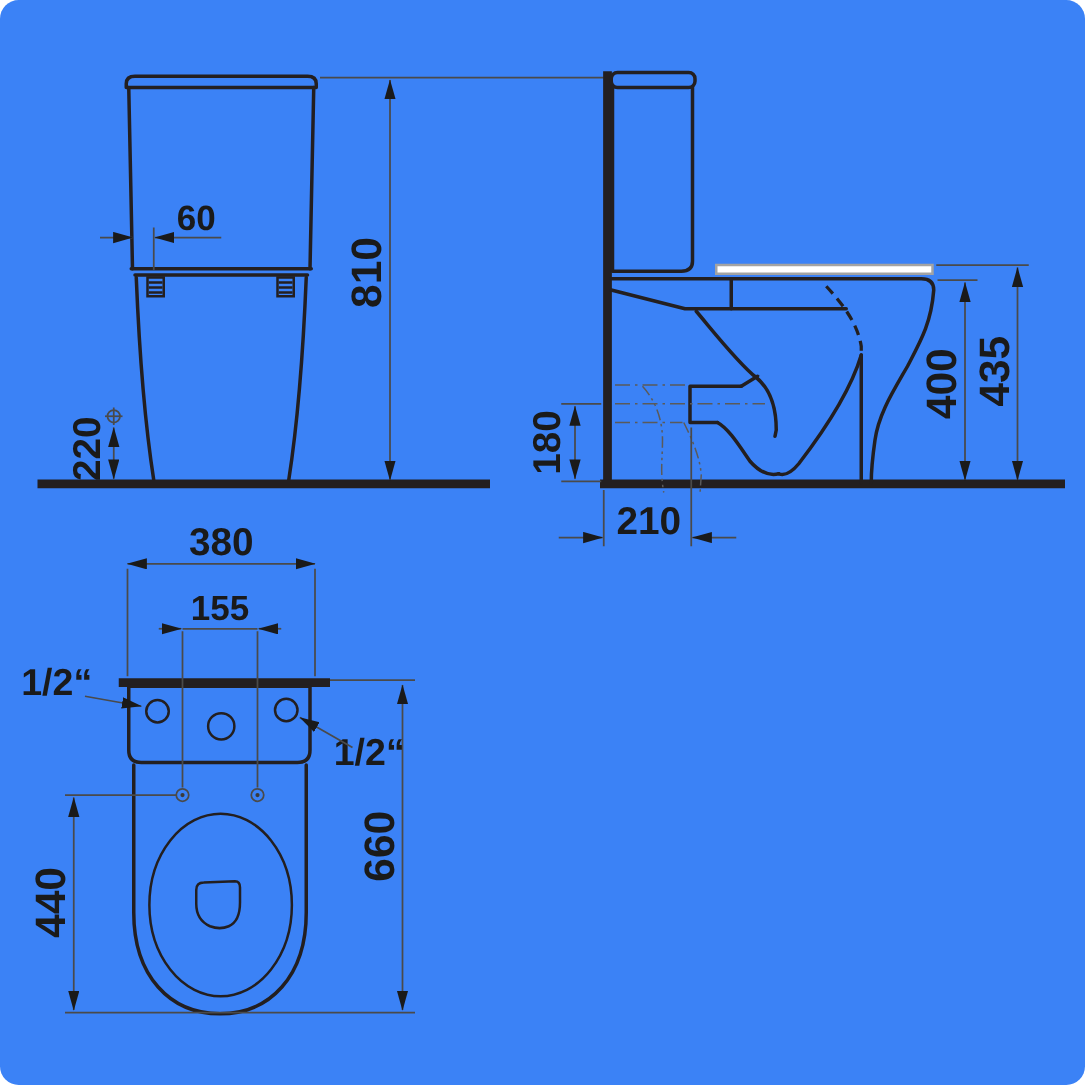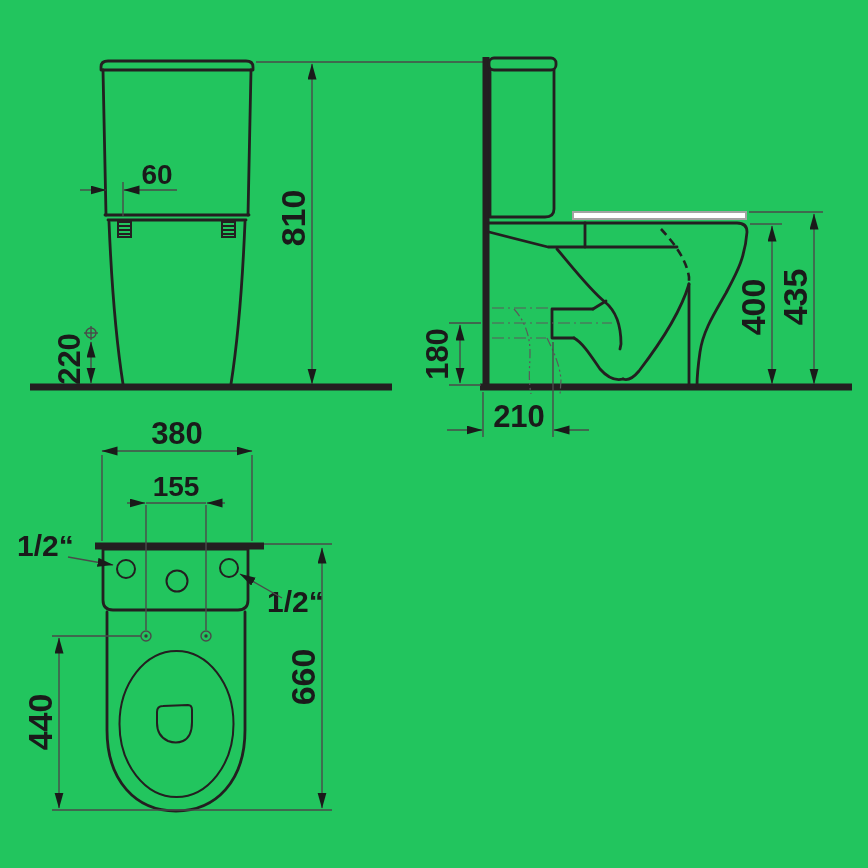--- a/index.html
+++ b/index.html
@@ -1,16 +1,16 @@
 <!DOCTYPE html>
 <html><head>
 <meta charset="utf-8">
 <style>
   html,body{margin:0;padding:0;background:#ffffff;}
-  .stage{width:868px;height:868px;position:relative;background:#22c55e;}
+  .stage{width:868px;height:868px;position:relative;background:#3b82f6;border-radius:15px;}
   svg{display:block;}
   .ol{stroke:#231f20;stroke-width:2.8;fill:none;stroke-linecap:round;stroke-linejoin:round;}
   .ol-thin{stroke:#231f20;stroke-width:2;fill:none;}
   .ol-thick{stroke:#231f20;stroke-width:7;fill:none;stroke-linecap:butt;}
   .seat{stroke:#a3a3a3;stroke-width:2;fill:#ffffff;}
   .dim{stroke:#4a4a4a;stroke-width:1.4;fill:none;}
   .cl{stroke:#5a5a5a;stroke-width:1.2;fill:none;}
   .hid{stroke:#231f20;stroke-width:2.6;fill:none;stroke-dasharray:8 5;}
   .dimtext{font-family:"Liberation Sans","DejaVu Sans",sans-serif;font-weight:bold;fill:#1a1a1a;}
 </style>

